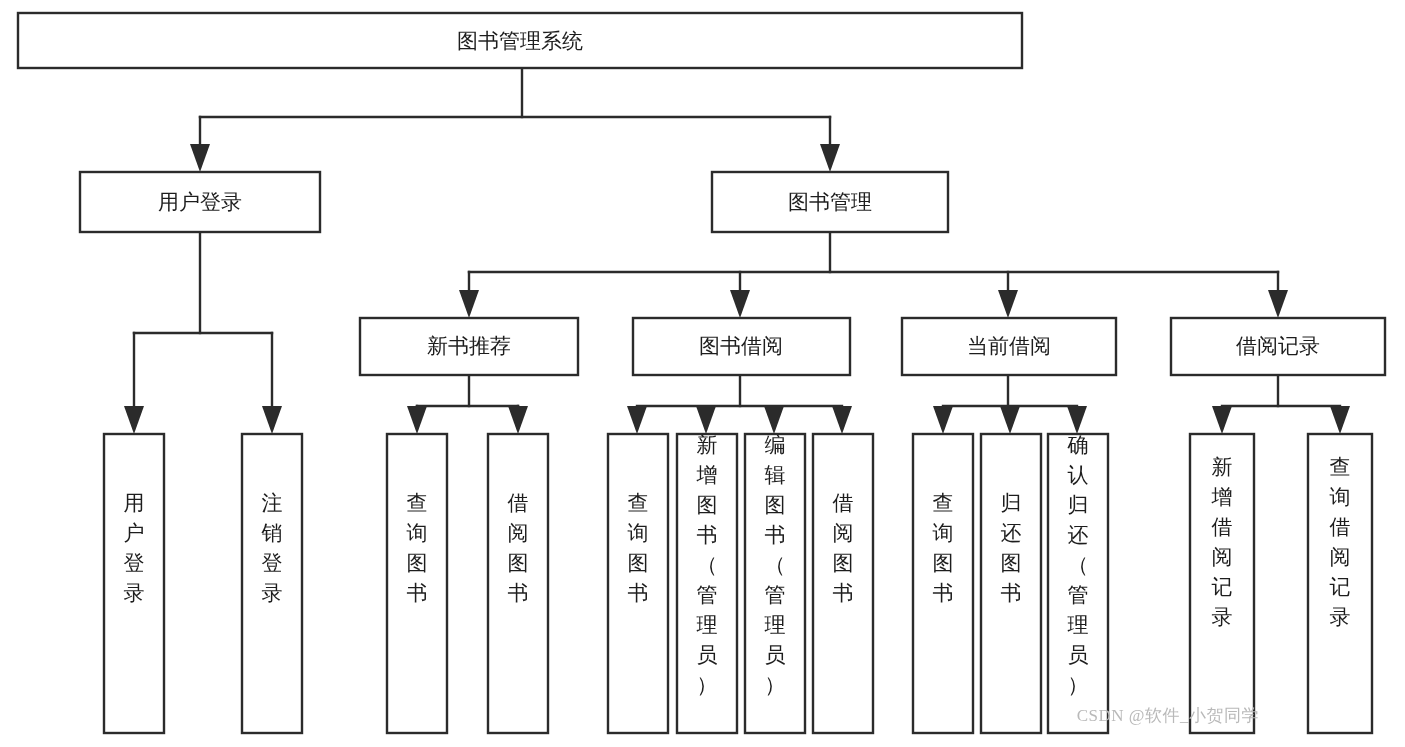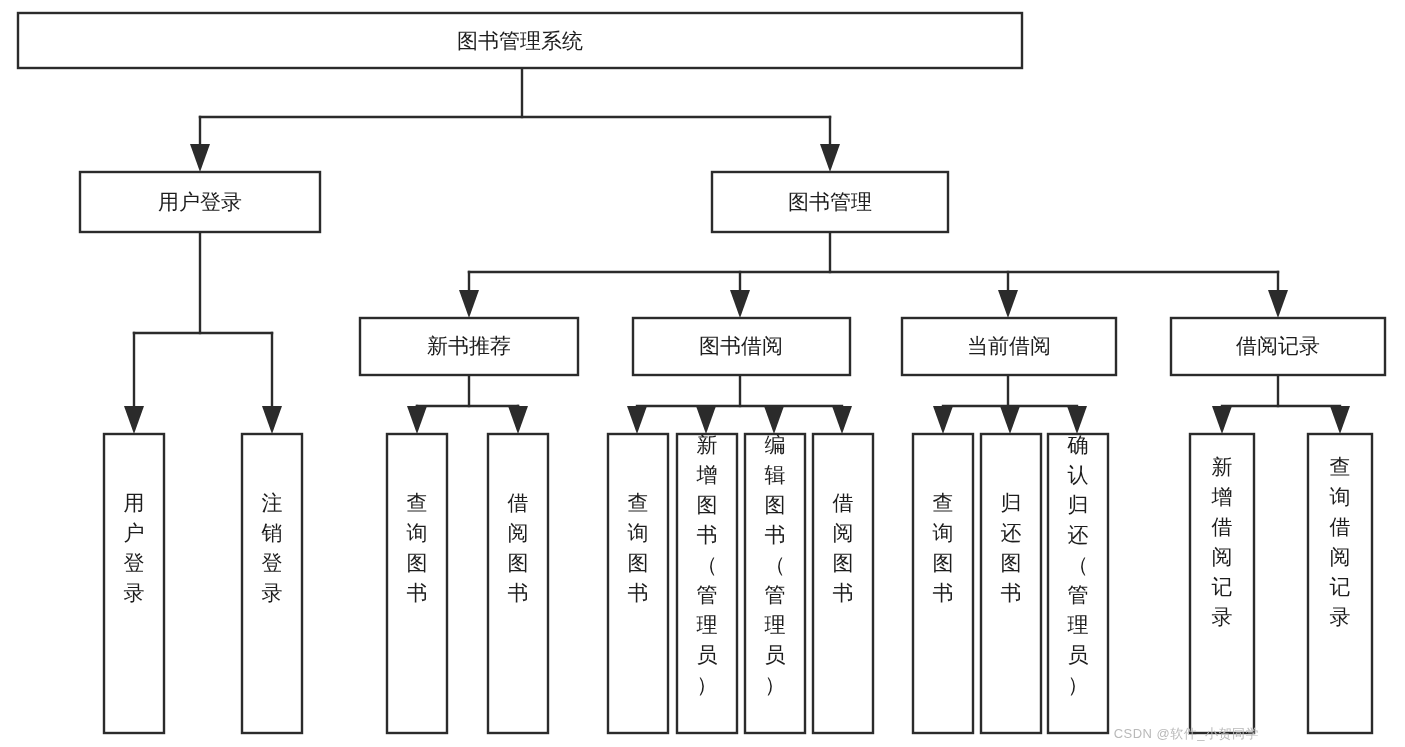--- a/index.html
+++ b/index.html
@@ -51,23 +51,23 @@
   }
   .node-label-v {
     font-family: "Liberation Sans", "DejaVu Sans", sans-serif;
     font-size: 21px;
     fill: #1d1d1d;
     text-anchor: middle;
   }
   .watermark {
     position: absolute;
     right: 6px;
-    bottom: 4px;
-    font-family: Liberation Sans, sans-serif;
-    font-size: 13px;
+    bottom: 20px;
+    font-family: Liberation Serif, serif;
+    font-size: 17px;
     color: #b9b9b9;
     white-space: nowrap;
     letter-spacing: 0.5px;
   }
 </style>
 </head>
 <body>
 
 <div id="diagram-root">
 

